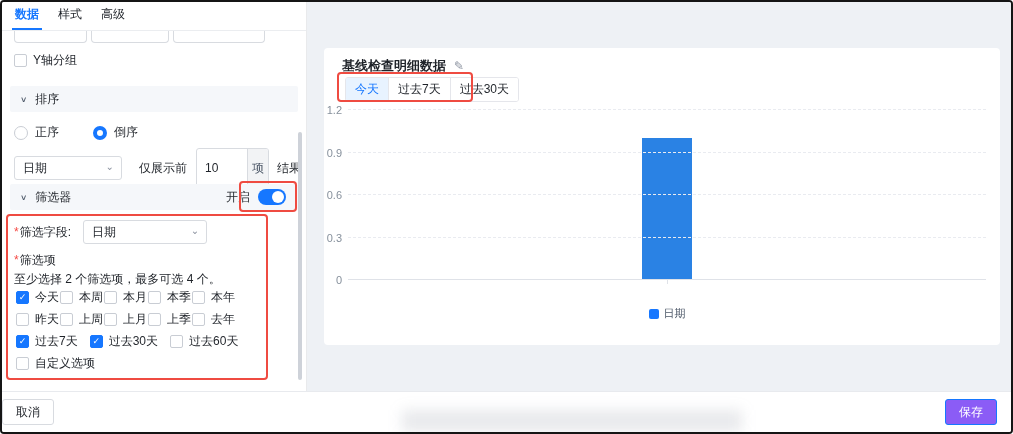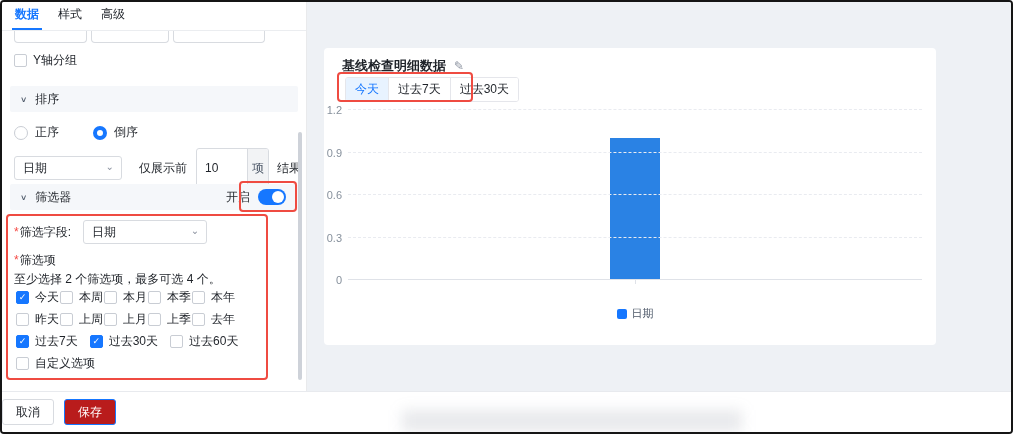--- a/index.html
+++ b/index.html
@@ -67,21 +67,21 @@
   .opt-row.wide .check-row { width:auto; margin-right:12px; }
 
   .scroll-thumb { position:absolute; left:296px; top:130px; width:4px; height:248px; background:#ced2d9; border-radius:2px; }
 
   .annotation { position:absolute; border:2px solid #ef4b41; border-radius:4px; pointer-events:none; }
   .ann-toggle { left:237px; top:179px; width:58px; height:31px; }
   .ann-filter { left:4px; top:212px; width:262px; height:166px; }
 
   
   .right-area { position:relative; flex:1; background:#eef1f5; }
-  .card { position:absolute; left:17px; top:46px; width:612px; height:297px; background:#fff; border-radius:4px;padding-left:48px; }
+  .card { position:absolute; left:17px; top:46px; width:676px; height:297px; background:#fff; border-radius:4px;padding-left:48px; }
   .card-title-row { position:absolute; top:9px; left:18px; display:flex; align-items:center; gap:8px; }
   .card-title { font-size:13px; font-weight:bold; }
   .pencil { color:#8a919f; font-size:12px; cursor:pointer; }
 
   .quick-filters { position:absolute; top:29px; left:21px; display:flex; border:1px solid #e5e6eb; border-radius:3px; overflow:hidden; background:#fff; }
   .qf-btn { padding:3px 9px; font-size:12px; color:#1f2329; cursor:pointer; border-right:1px solid #e5e6eb; background:#fff; }
   .qf-btn:last-child { border-right:none; }
   .qf-btn.active { background:#e8f3ff; color:#1677ff; }
   .ann-qf { left:13px; top:24px; width:136px; height:30px; }
 
@@ -90,24 +90,24 @@
   .gridline.zero { border-top:1px solid #dfe2e8; }
   .ylabel { position:absolute; right:calc(100% + 6px); transform:translateY(50%); font-size:11px; color:#86909c; }
   .bar { position:absolute; left:50%; transform:translateX(-50%); bottom:0; width:50px; background:#2a82e4; }
   .x-tick { position:absolute; left:50%; bottom:-4px; width:1px; height:4px; background:#dfe2e8; }
   .x-label { position:absolute; left:24px; right:14px; top:238px; text-align:center; font-size:11px; color:#646a73; }
   .legend { position:absolute; left:24px; right:14px; top:258px; display:flex; align-items:center; justify-content:center; gap:5px; cursor:pointer; }
   .legend-swatch { width:10px; height:10px; border-radius:2px; background:#1677ff; }
   .legend-label { font-size:11px; color:#4e5969; }
 
   
-  .footer { position:relative; height:41px; background:#fff; border-top:1px solid #e8eaee; display:flex; align-items:center; justify-content:flex-start; gap:10px; padding-right:14px; }
+  .footer { position:relative; height:41px; background:#fff; border-top:1px solid #e8eaee; display:flex; align-items:center; justify-content:space-between; gap:10px; padding-right:14px; }
   .btn { height:26px; padding:0 13px; border-radius:3px; font-size:12px; display:flex; align-items:center; cursor:pointer; }
   .btn-cancel { background:#fff; border:1px solid #d8dbe0; color:#1f2329; }
-  .btn-save { background:#b91c1c; border:1px solid #1677ff; color:#fff; }
+  .btn-save { background:#8b5cf6; border:1px solid #1677ff; color:#fff; }
   .smudge { position:absolute; left:400px; bottom:0; width:340px; height:22px; background:rgba(110,120,135,.16); filter:blur(7px); }
 </style>
 </head>
 <body>
 
 <div class="frame">
   <div class="main">
 
     <aside class="left-panel">
 

